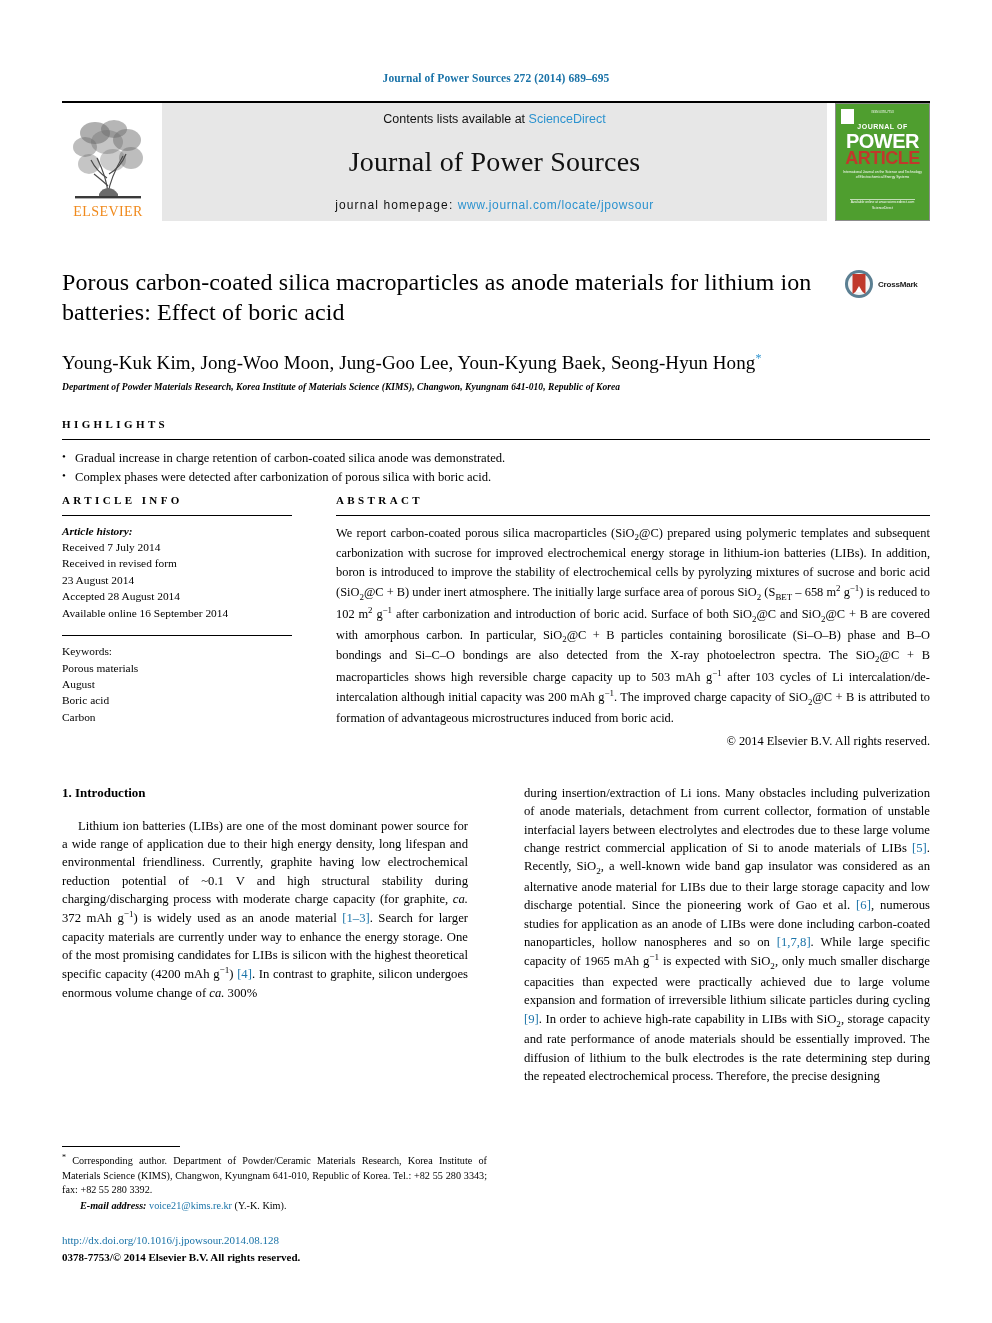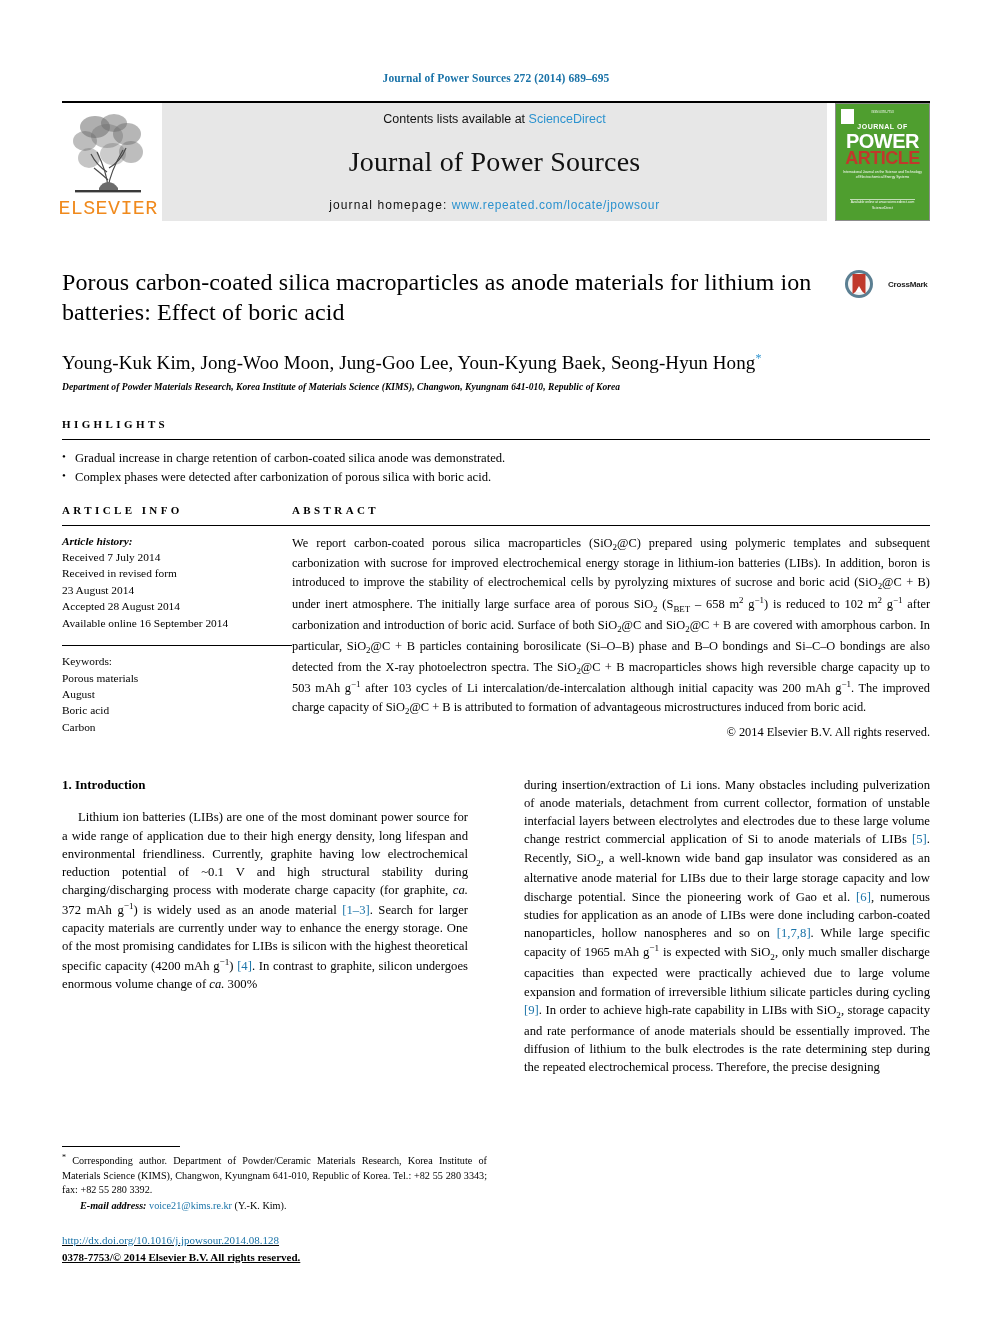--- a/index.html
+++ b/index.html
@@ -47,22 +47,22 @@
     width: 92px;
     flex: 0 0 92px;
     display: flex;
     flex-direction: column;
     justify-content: flex-end;
     align-items: center;
     padding-bottom: 2px;
   }
   .tree-svg { display:block; }
   .elsevier-word {
-    font-family: Liberation Mono, monospace;
-    font-size: 20px;
+    font-family: Liberation Serif, serif;
+    font-size: 14px;
     letter-spacing: 0.4px;
     color: #f08a1d;
     font-weight: normal;
     line-height: 1;
     margin-top: 1px;
   }
   .sd-banner {
     flex: 1 1 auto;
     background: #e7e7e7;
     margin-left: 8px;
@@ -173,21 +173,21 @@
     font-weight: bold;
     font-size: 9.5px;
     margin-top: 8px;
     letter-spacing: 0.05px;
   }
   .crossmark {
     flex: 0 0 86px;
     width: 86px;
     display: flex;
     align-items: center;
-    gap: 14px;
+    gap: 4px;
     padding-top: 2px;
   }
   .cm-text {
     font-family: "Liberation Sans", sans-serif;
     font-weight: bold;
     font-size: 8px;
     color: #222;
     letter-spacing: -0.2px;
   }
   .rule-mid  { border-top: 1.6px solid #000; }
@@ -209,22 +209,23 @@
   }
   .hl-list li { position: relative; padding-left: 13px; }
   .hl-list li::before {
     content: "\2022";
     position: absolute; left: 0; top: -1px;
     font-size: 11px;
   }
 
   
   .info-abs {
-    margin-top: 16px;
-    display: flex;
+    margin-top: 6px;
+    display: flex;
+    gap: 44px;
   }
   .info-col { flex: 0 0 230px; width: 230px; }
   .abs-col  { flex: 1 1 auto; }
   .info-body {
     padding-top: 7px;
     font-size: 11.4px;
     line-height: 1.44;
   }
   .info-body .it { font-style: italic; font-weight: bold; }
   .kw-block { padding-top: 7px; font-size: 11.4px; line-height: 1.44; }
@@ -268,21 +269,21 @@
   .fn-rule { width: 118px; border-top: 1px solid #000; margin-bottom: 5px; }
   .fn-text {
     font-size: 10.2px;
     line-height: 1.42;
     text-align: justify;
   }
   .fn-text .star { vertical-align: super; font-size: 8px; }
   .fn-email { padding-left: 18px; margin-top: 1px; }
   .fn-email .lbl { font-style: italic; font-weight: bold; }
   .fn-link { color: #1a73a8; }
-  .doi-block { margin-top: 19px; font-size: 11px; line-height: 1.5; text-decoration: underline; }
+  .doi-block { margin-top: 19px; font-size: 11px; line-height: 1.5; }
   .doi-link { color: #1a73a8; }
   .issn { font-weight: bold; }
 </style>
 </head>
 <body>
 
 <div class="page">
 
   <div class="running-head">Journal of Power Sources 272 (2014) 689–695</div>
 
@@ -309,21 +310,21 @@
         </g>
         <path d="M30 78 C 34 70, 44 70, 49 78 L 49 80 L 30 80 Z" fill="#6b6b6b"></path>
         <rect x="6" y="80" width="66" height="2.4" fill="#3a3a3a"></rect>
       </svg>
       <div class="elsevier-word">ELSEVIER</div>
     </div>
 
     <div class="sd-banner">
       <div class="sd-line"><span>Contents lists available at </span><span class="sd-link">ScienceDirect</span></div>
       <div class="journal-name">Journal of Power Sources</div>
-      <div class="homepage-line"><span>journal homepage: </span><span class="homepage-url">www.repeated.com/locate/jpowsour</span></div>
+      <div class="homepage-line"><span>journal homepage: </span><span class="homepage-url">www.journal.com/locate/jpowsour</span></div>
     </div>
 
     <div class="cover-thumb">
       <div class="cover-top-logo"></div>
       <div class="cover-tiny-top">ISSN 0378-7753</div>
       <div class="cover-jof">JOURNAL OF</div>
       <div class="cover-power">POWER</div>
       <div class="cover-sources">ARTICLE</div>
       <div class="cover-sub">International Journal on the Science and Technology of Electrochemical Energy Systems</div>
       <div class="cover-rule"></div>

